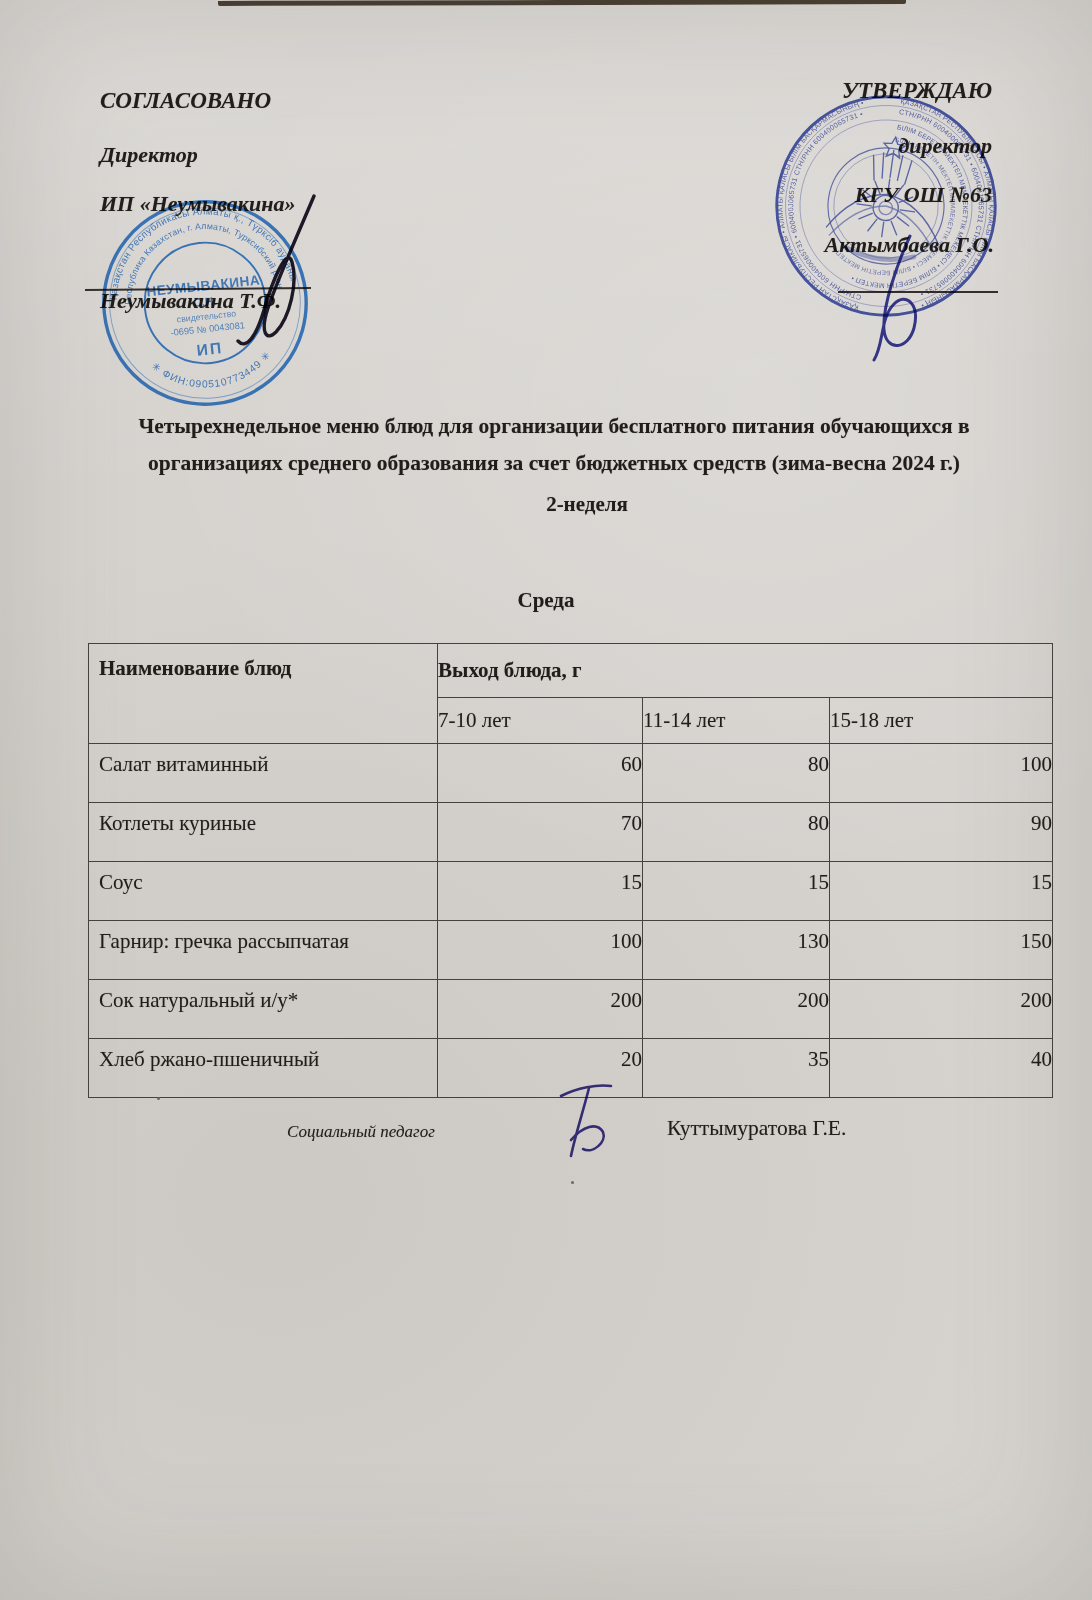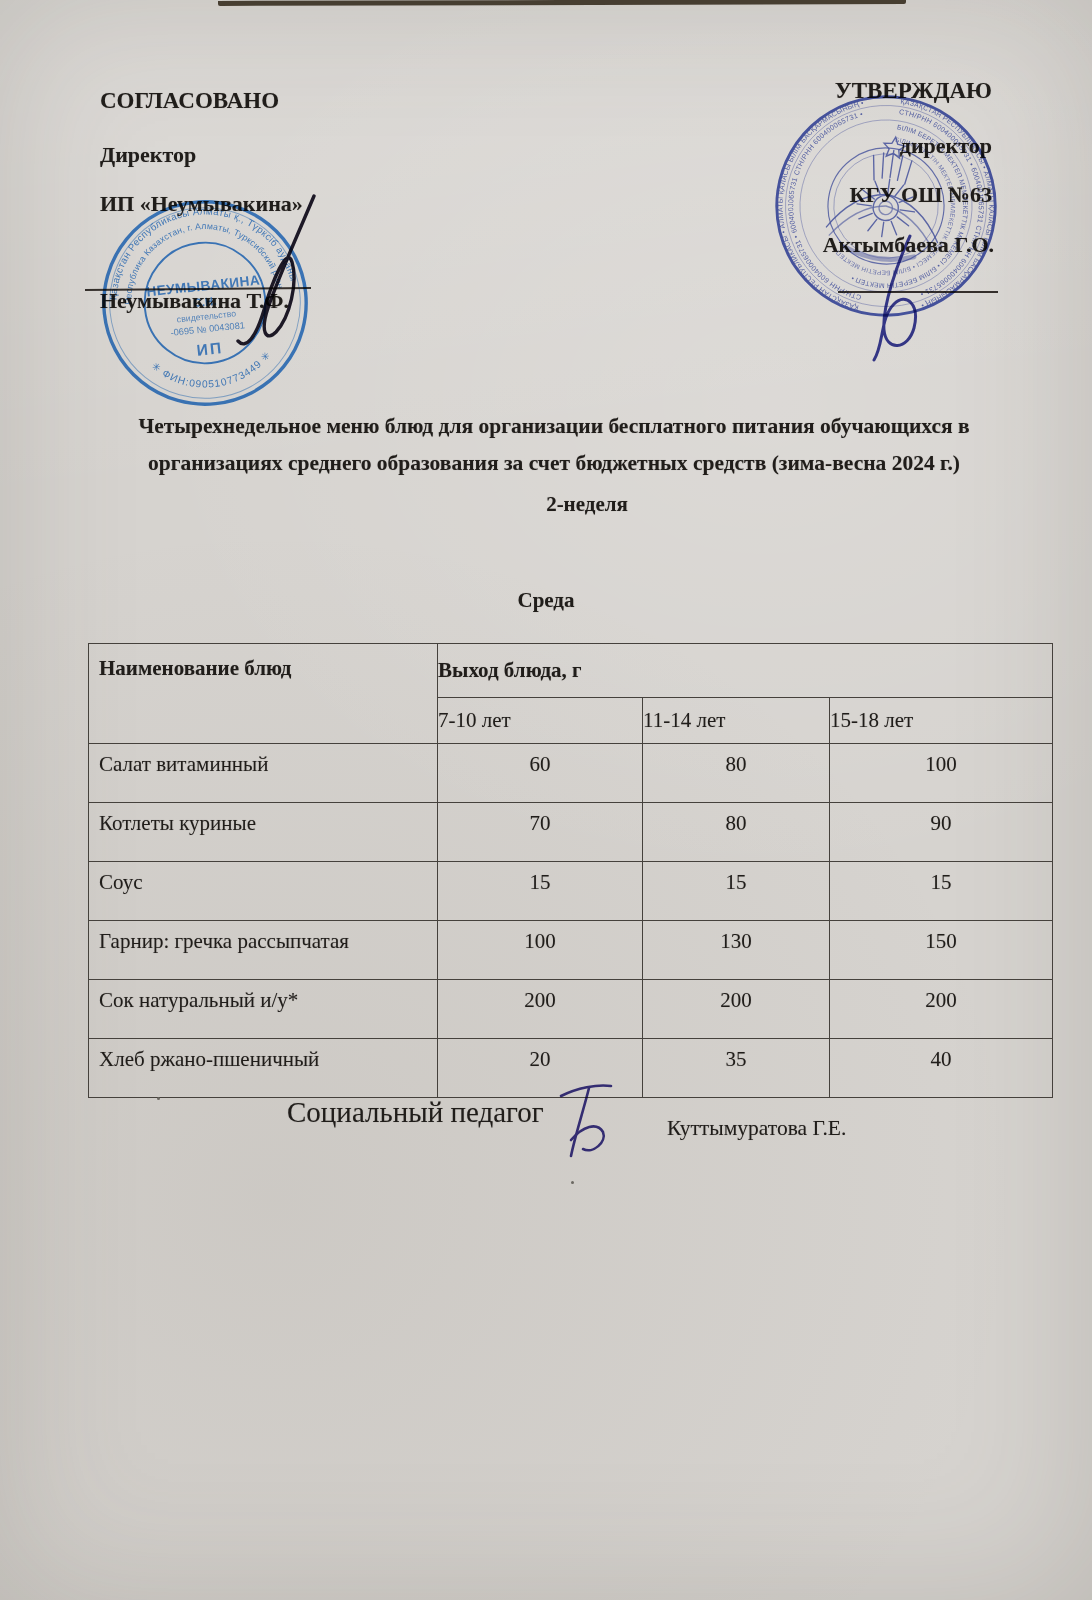--- a/index.html
+++ b/index.html
@@ -7,42 +7,42 @@
     position:relative;width:1092px;height:1600px;overflow:hidden;
     font-family:"Liberation Serif","DejaVu Serif",serif;color:#201d1a;
     background:
       linear-gradient(173deg, rgba(255,255,255,.16) 0%, rgba(0,0,0,0) 30%),
       radial-gradient(900px 700px at 70% 25%, rgba(255,255,255,.15), rgba(0,0,0,0) 70%),
       radial-gradient(1000px 900px at 25% 75%, rgba(120,112,100,.10), rgba(0,0,0,0) 75%),
       #d6d3cf;
     box-shadow:inset 0 0 140px rgba(90,85,75,.20);
   }
   .txt{position:absolute;white-space:nowrap;text-shadow:0 0 1px rgba(40,36,32,.28);}
-  .b{font-weight:700;}
+  .b{font-weight:700;font-style:italic;}
   .top-strip{position:absolute;left:218px;top:0;width:688px;height:5px;background:#2f2416;opacity:.85;transform:skewY(-.15deg);border-radius:0 0 2px 2px;}
   .sig-line{position:absolute;height:2px;background:#17120e;opacity:.85;}
   .title-wrap{position:absolute;left:8px;top:408px;width:1092px;text-align:center;}
   .title-line{font-weight:700;font-size:21.5px;line-height:37px;text-shadow:0 0 1px rgba(40,36,32,.28);}
   .center-line{position:absolute;left:0;width:1092px;text-align:center;font-weight:700;font-size:21px;text-shadow:0 0 1px rgba(40,36,32,.28);}
   table.menu{
     position:absolute;left:88px;top:643px;width:964px;border-collapse:collapse;
     font-size:21px;table-layout:fixed;
   }
   table.menu th,table.menu td{
     border:1.6px solid #45413c;padding:0;text-shadow:0 0 1px rgba(40,36,32,.25);
     font-weight:400;
   }
   table.menu .name-h{font-weight:700;text-align:left;vertical-align:top;padding:12px 6px 8px 10px;margin-left:42px;}
   table.menu .out-h{font-weight:700;text-align:left;vertical-align:middle;height:53px;}
   table.menu .age{height:45px;vertical-align:middle;}
   table.menu td.dish{height:50px;text-align:left;vertical-align:top;padding:8px 6px 0 10px;}
-  table.menu td.val{text-align:center;vertical-align:top;padding-top:8px;}
+  table.menu td.val{text-align:right;vertical-align:top;padding-top:8px;}
   .stamp{position:absolute;mix-blend-mode:multiply;}
   .dot{position:absolute;width:3px;height:3px;border-radius:50%;background:#6b6862;}
-  .footer-role{position:absolute;left:287px;top:1096px;font-size:29px;text-shadow:0 0 1px rgba(40,36,32,.28);white-space:nowrap;}
+  .footer-role{position:absolute;left:287px;top:1122px;font-size:17px;text-shadow:0 0 1px rgba(40,36,32,.28);white-space:nowrap;font-style:italic;}
   .footer-name{position:absolute;left:667px;top:1116px;font-size:21.5px;text-shadow:0 0 1px rgba(40,36,32,.28);white-space:nowrap;}
   svg text{font-family:"Liberation Sans","DejaVu Sans",sans-serif;}
 </style>
 </head>
 <body>
 
 <div class="page">
 
   <div class="top-strip"></div>
 

